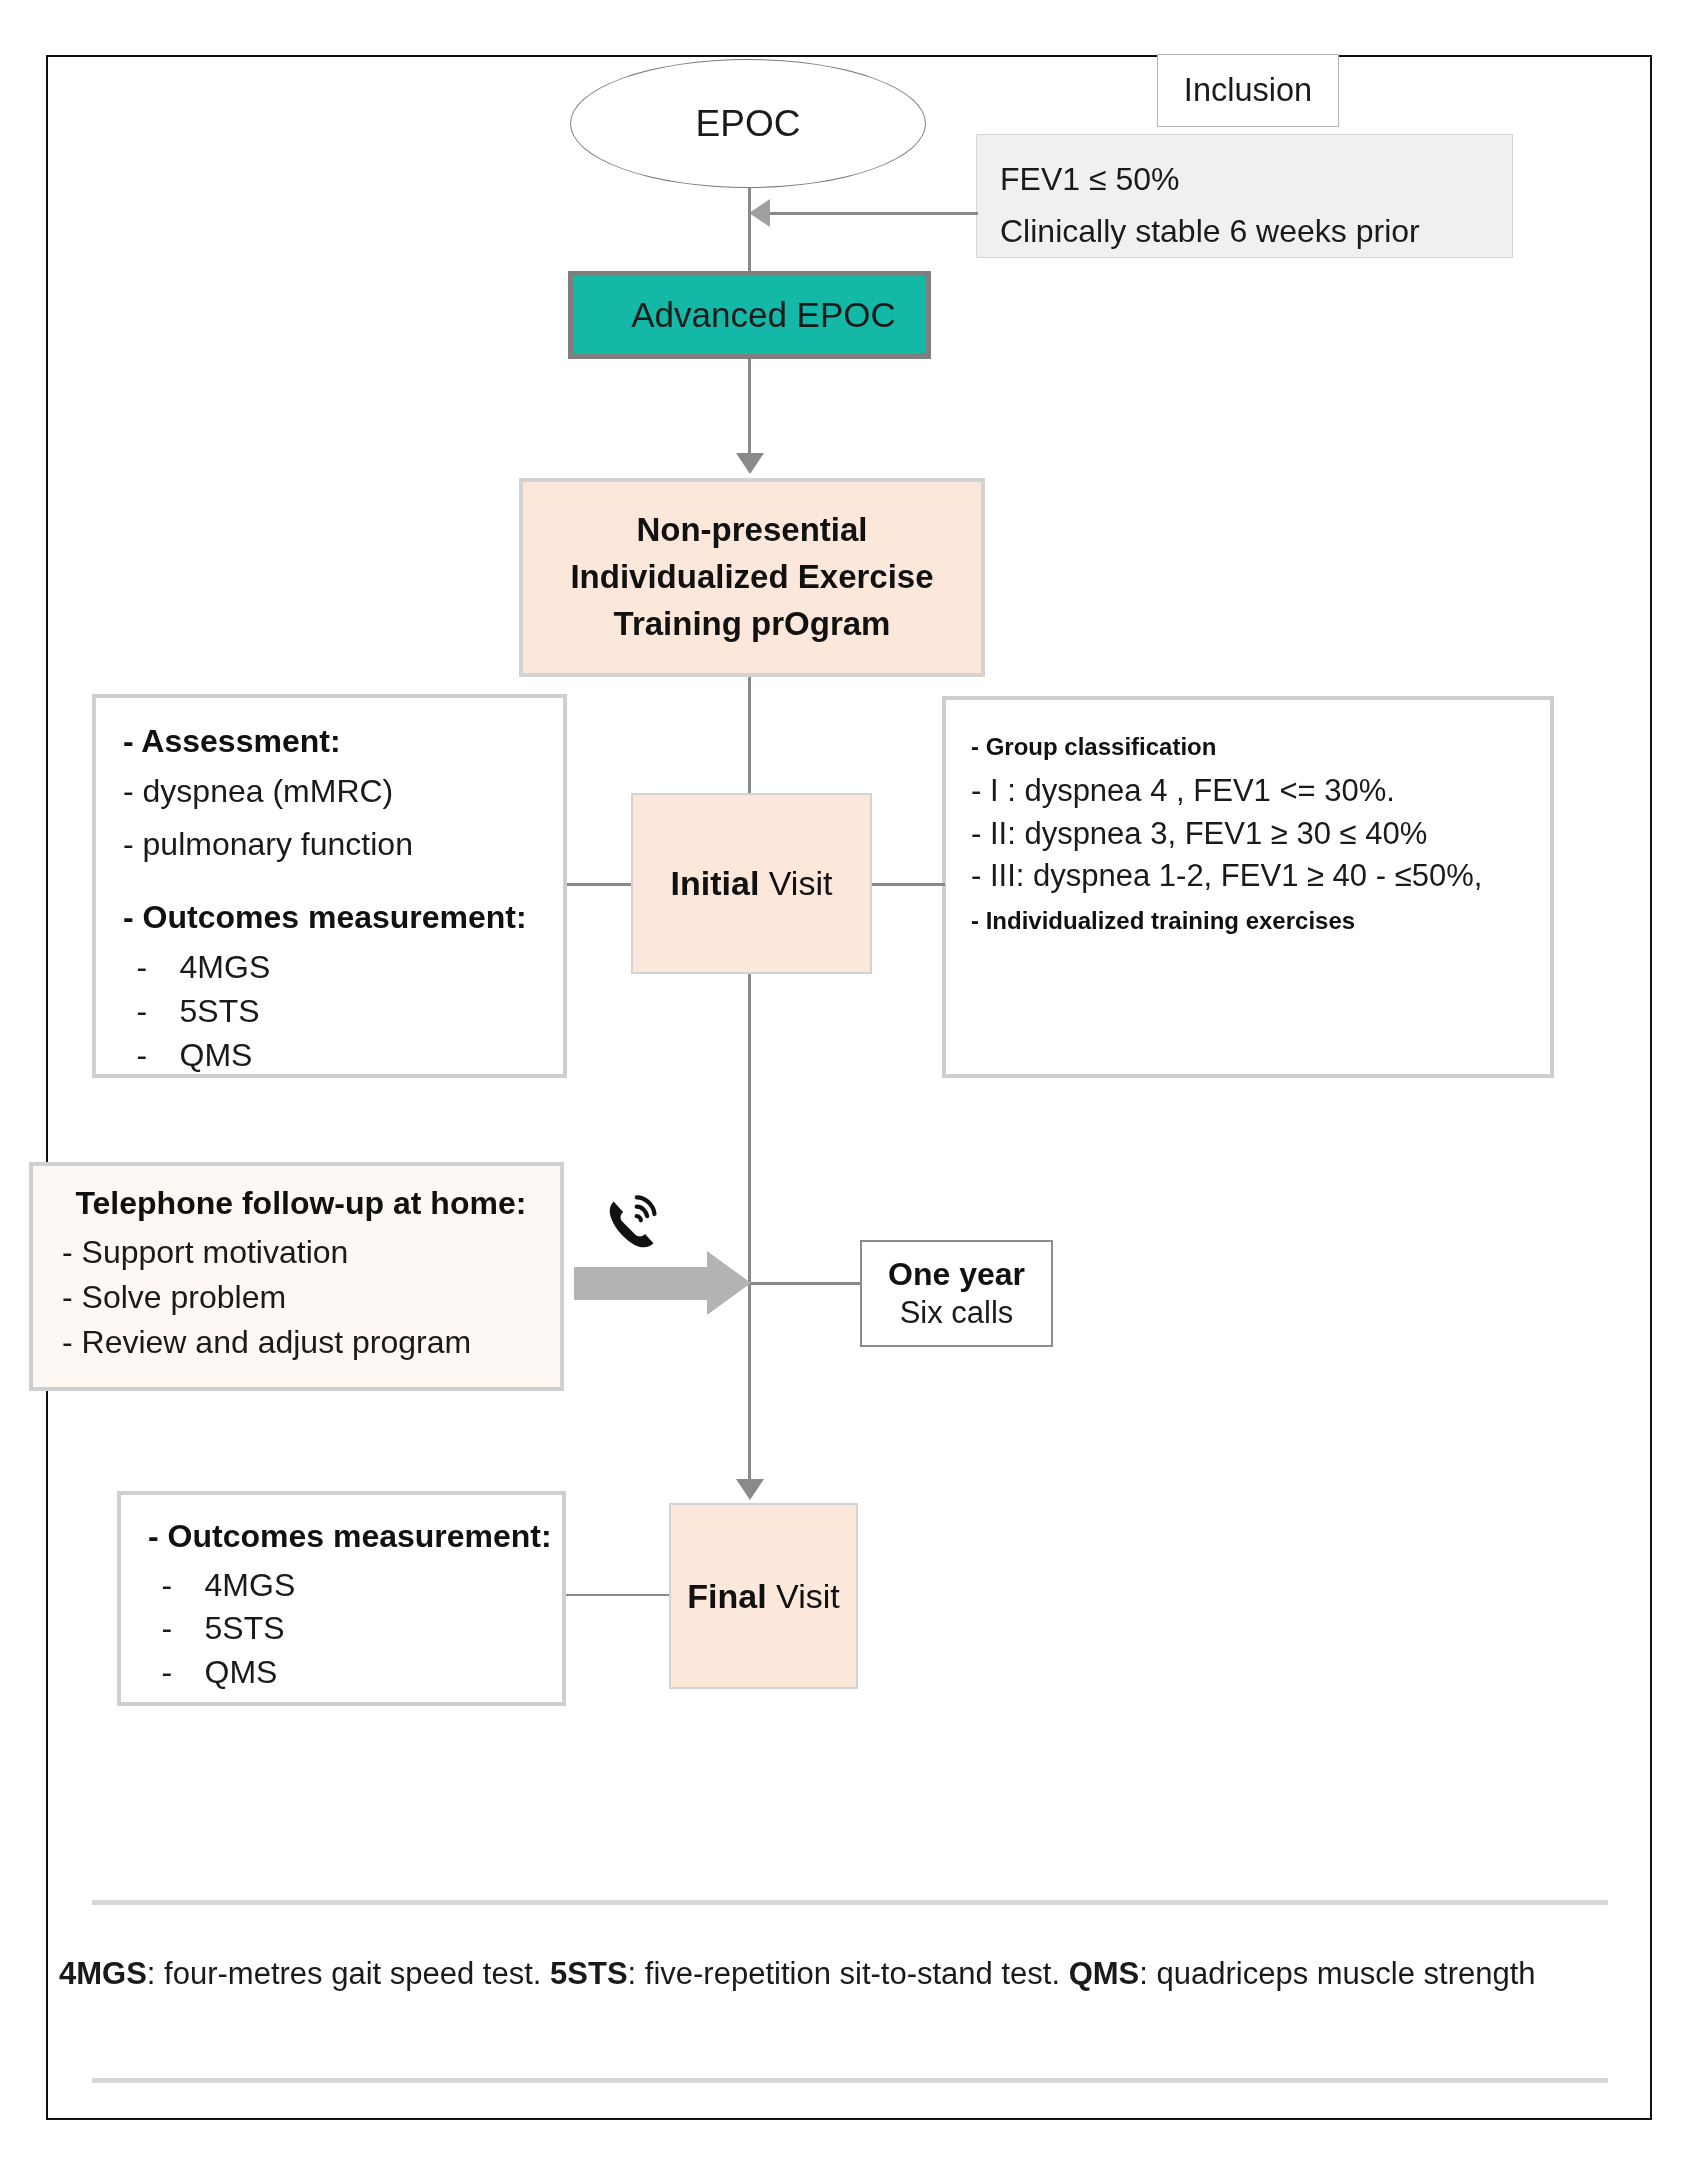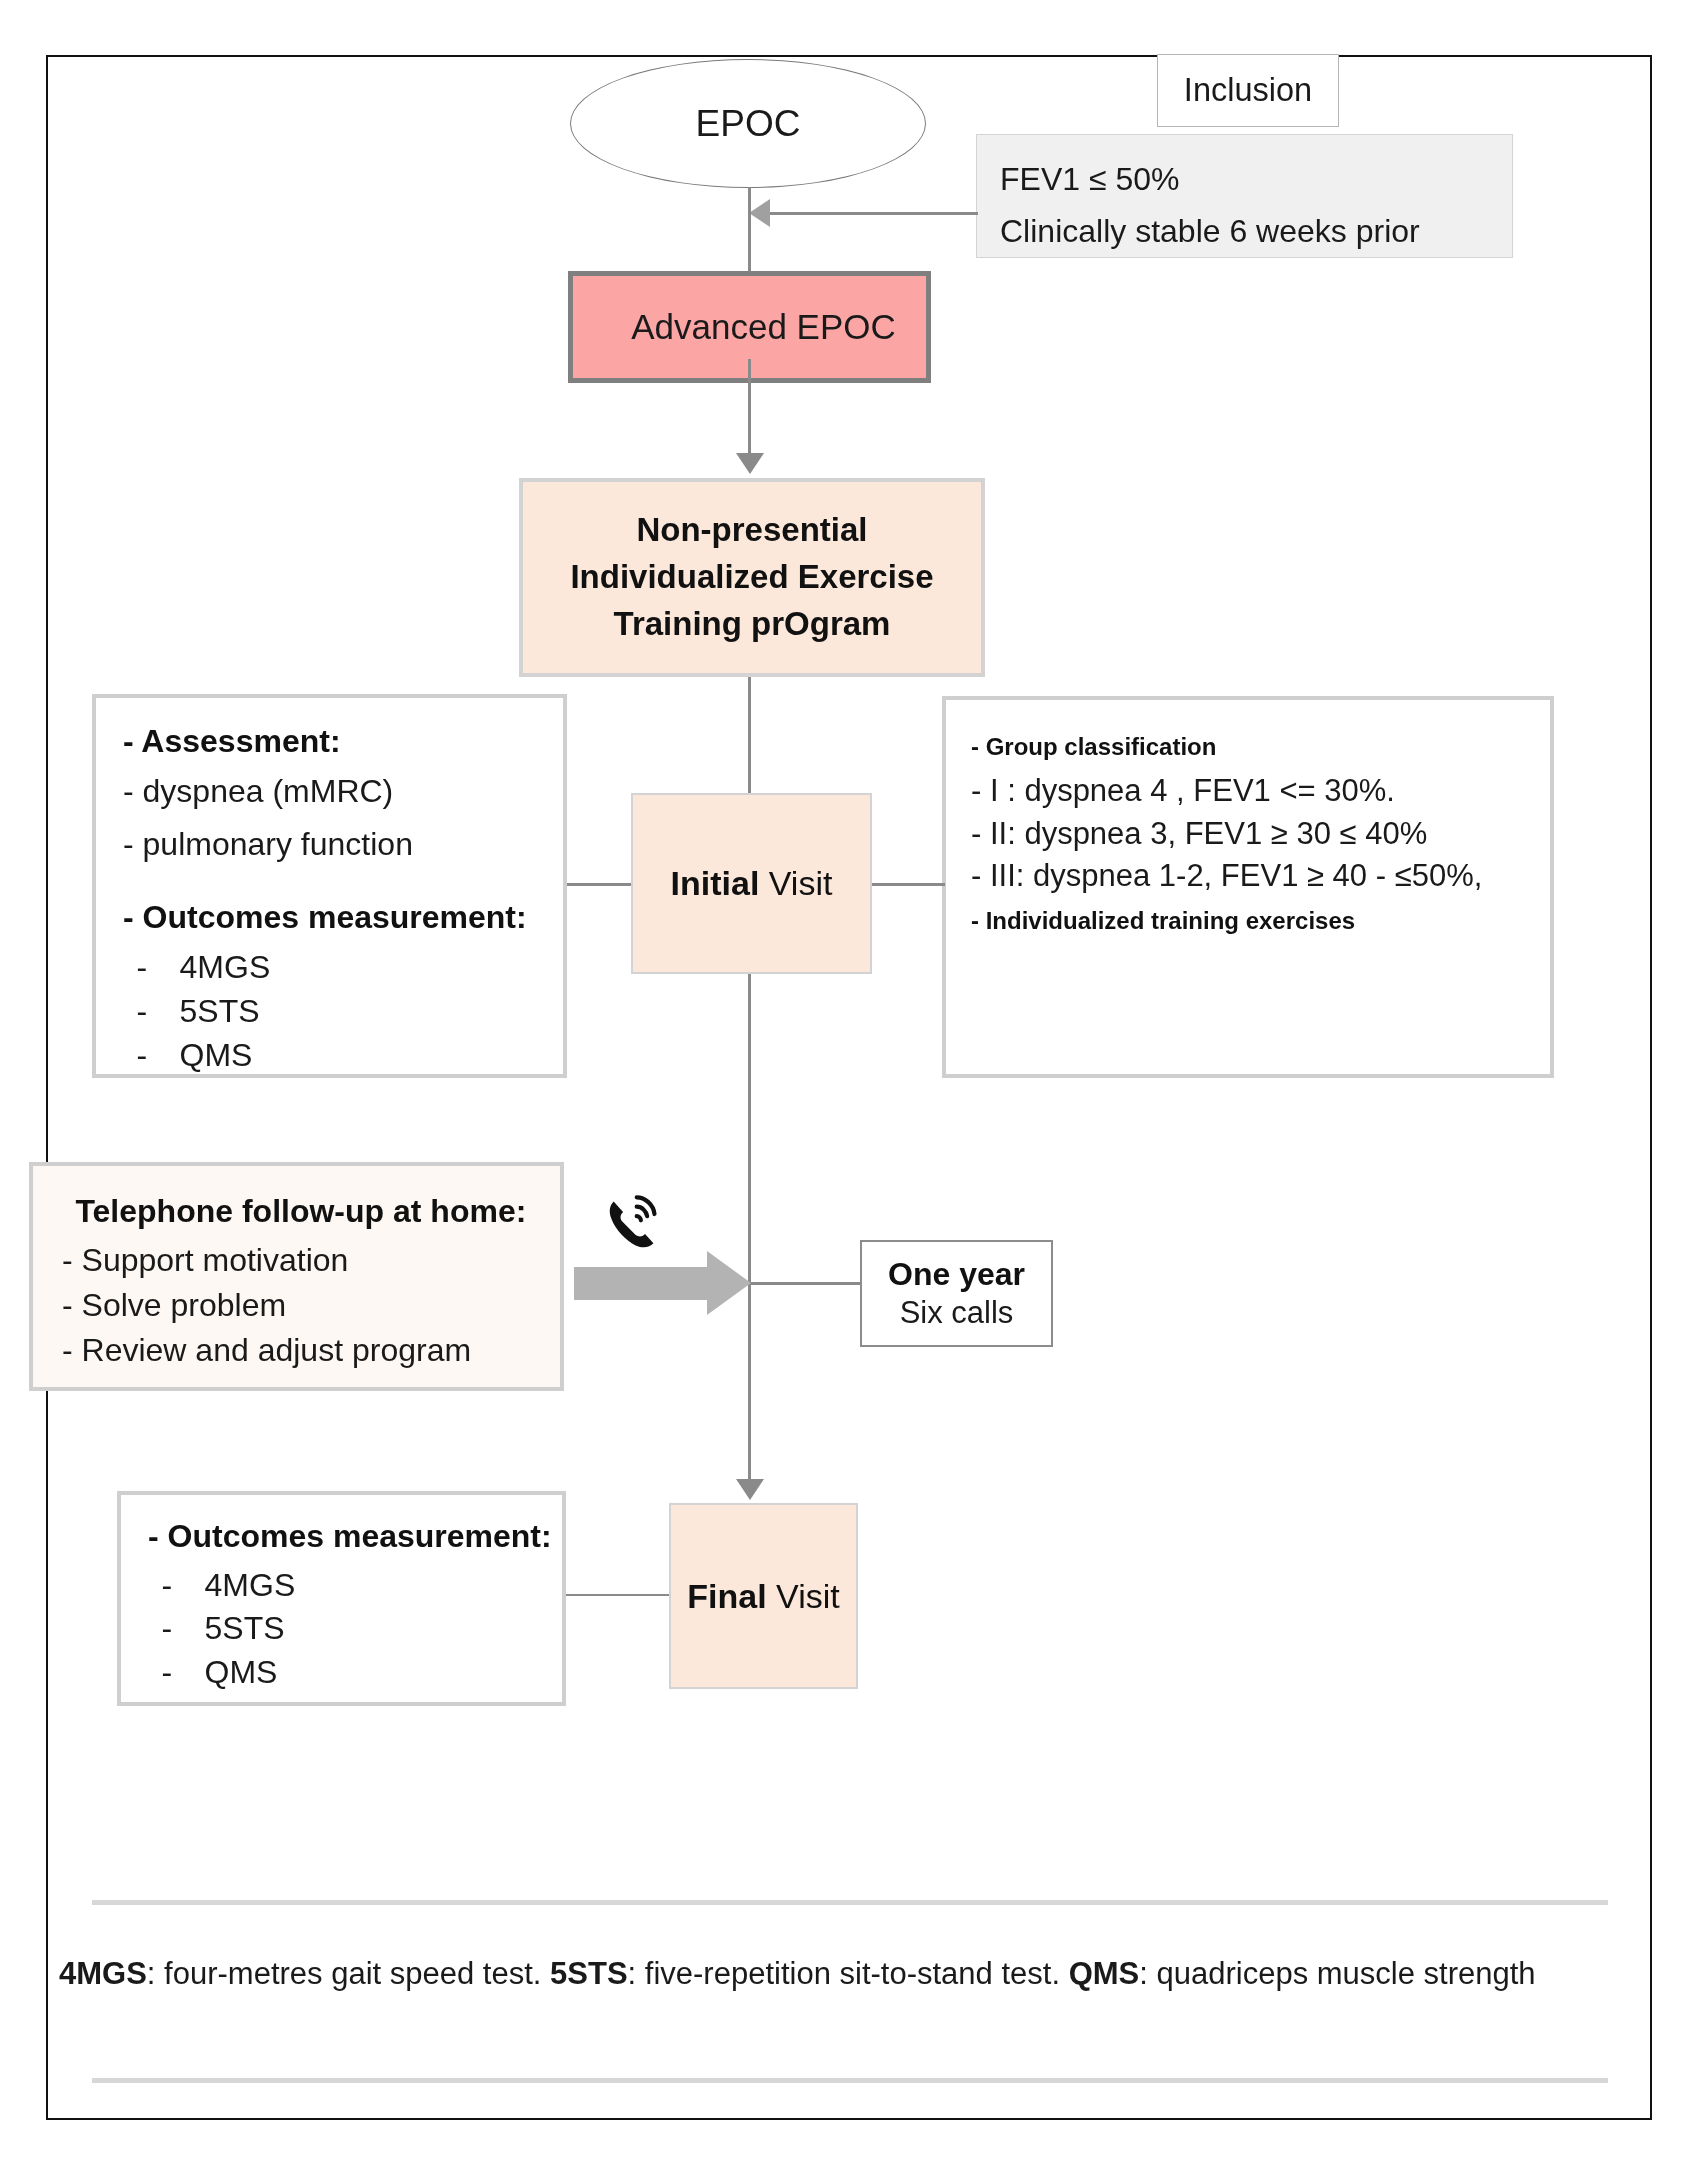--- a/index.html
+++ b/index.html
@@ -78,23 +78,23 @@
     font-size: 32px;
     color: #1a1a1a;
     line-height: 1.62;
     white-space: nowrap;
   }
   
   .advanced {
     left: 568px;
     top: 271px;
     width: 363px;
-    height: 112px;
+    height: 88px;
     border: 5.7px solid #7f7f7f;
-    background: #fca5a5;
+    background: #14b8a6;
     display: flex;
     align-items: center;
     justify-content: center;
     padding-left: 28px;
   }
   .advanced span {
     font-size: 35px;
     color: #1a1a1a;
   }
   
@@ -192,21 +192,21 @@
   .initial .txt { font-size: 34px; color: #111111; }
   .initial .b { font-weight: bold; }
   
   .phonebox {
     left: 29px;
     top: 1162px;
     width: 535px;
     height: 229px;
     background: #fdf8f3;
     border: 4.8px solid #cfcfcf;
-    padding: 27px 0 0 29px;
+    padding: 19px 0 0 29px;
   }
   .phonebox .hdr {
     font-size: 32px;
     font-weight: bold;
     color: #111111;
     margin-bottom: 12.4px;
     padding-left: 13.4px;
   }
   .phonebox .item {
     font-size: 32px;

